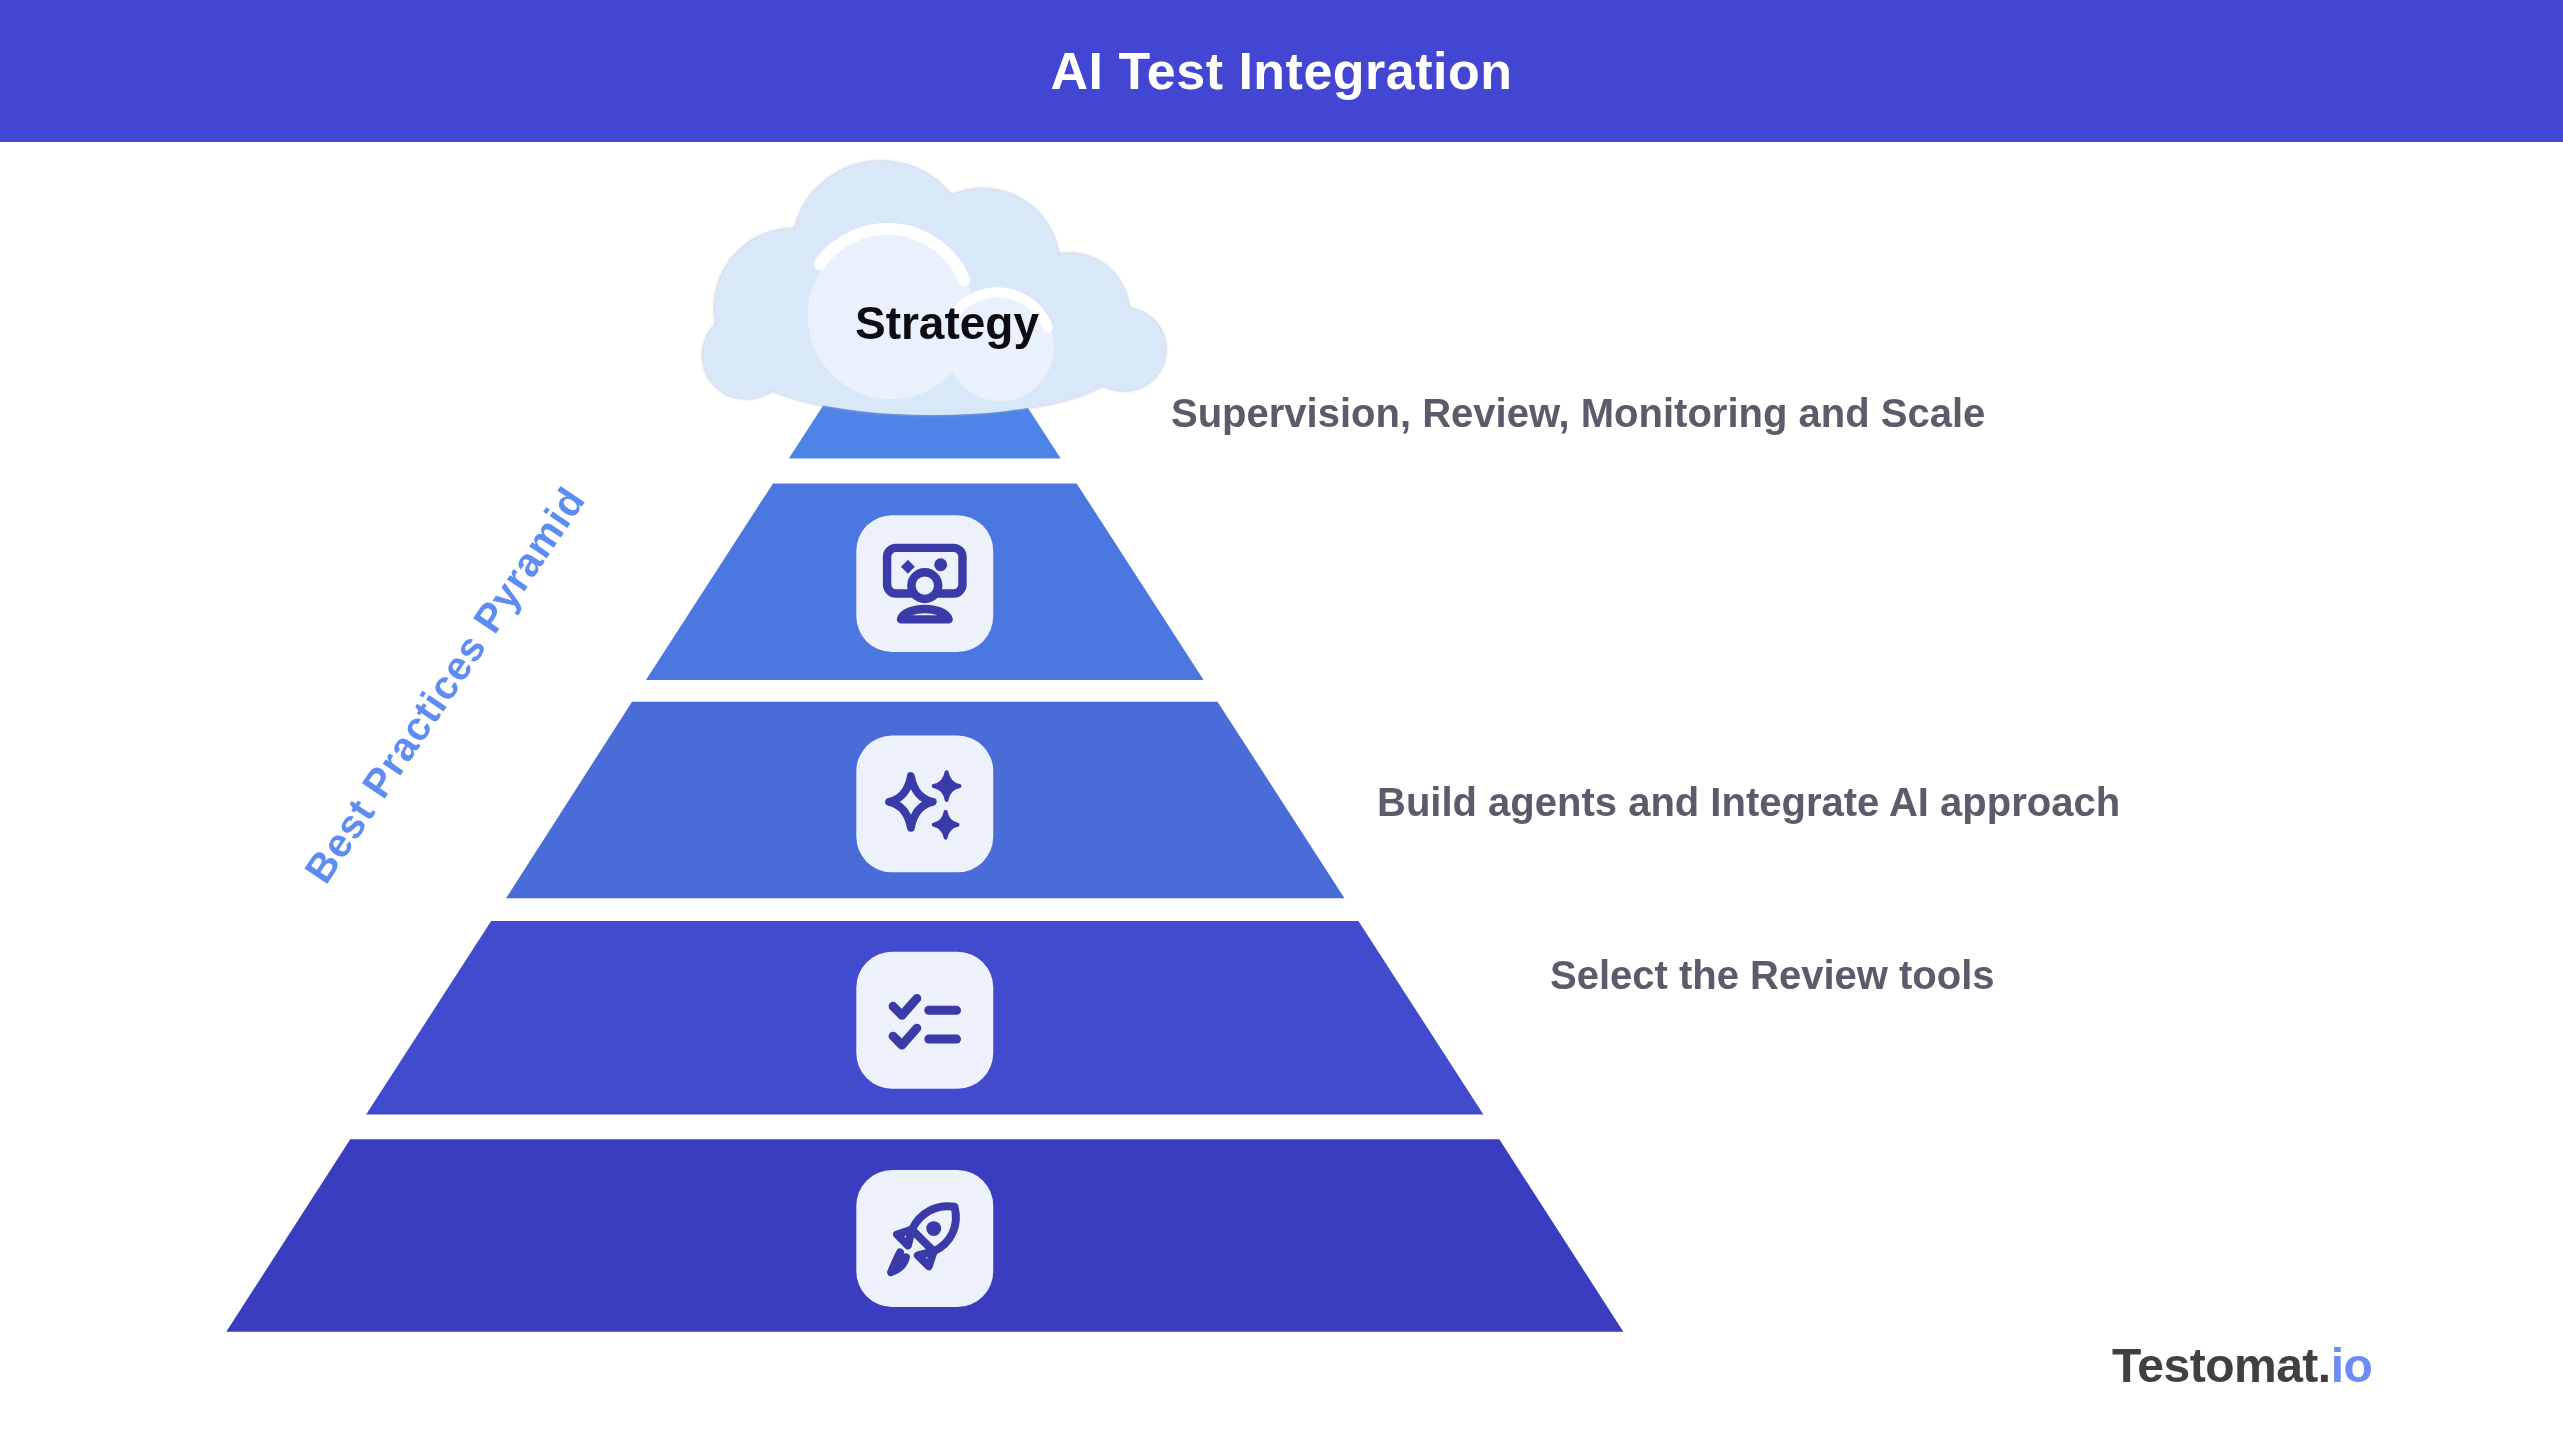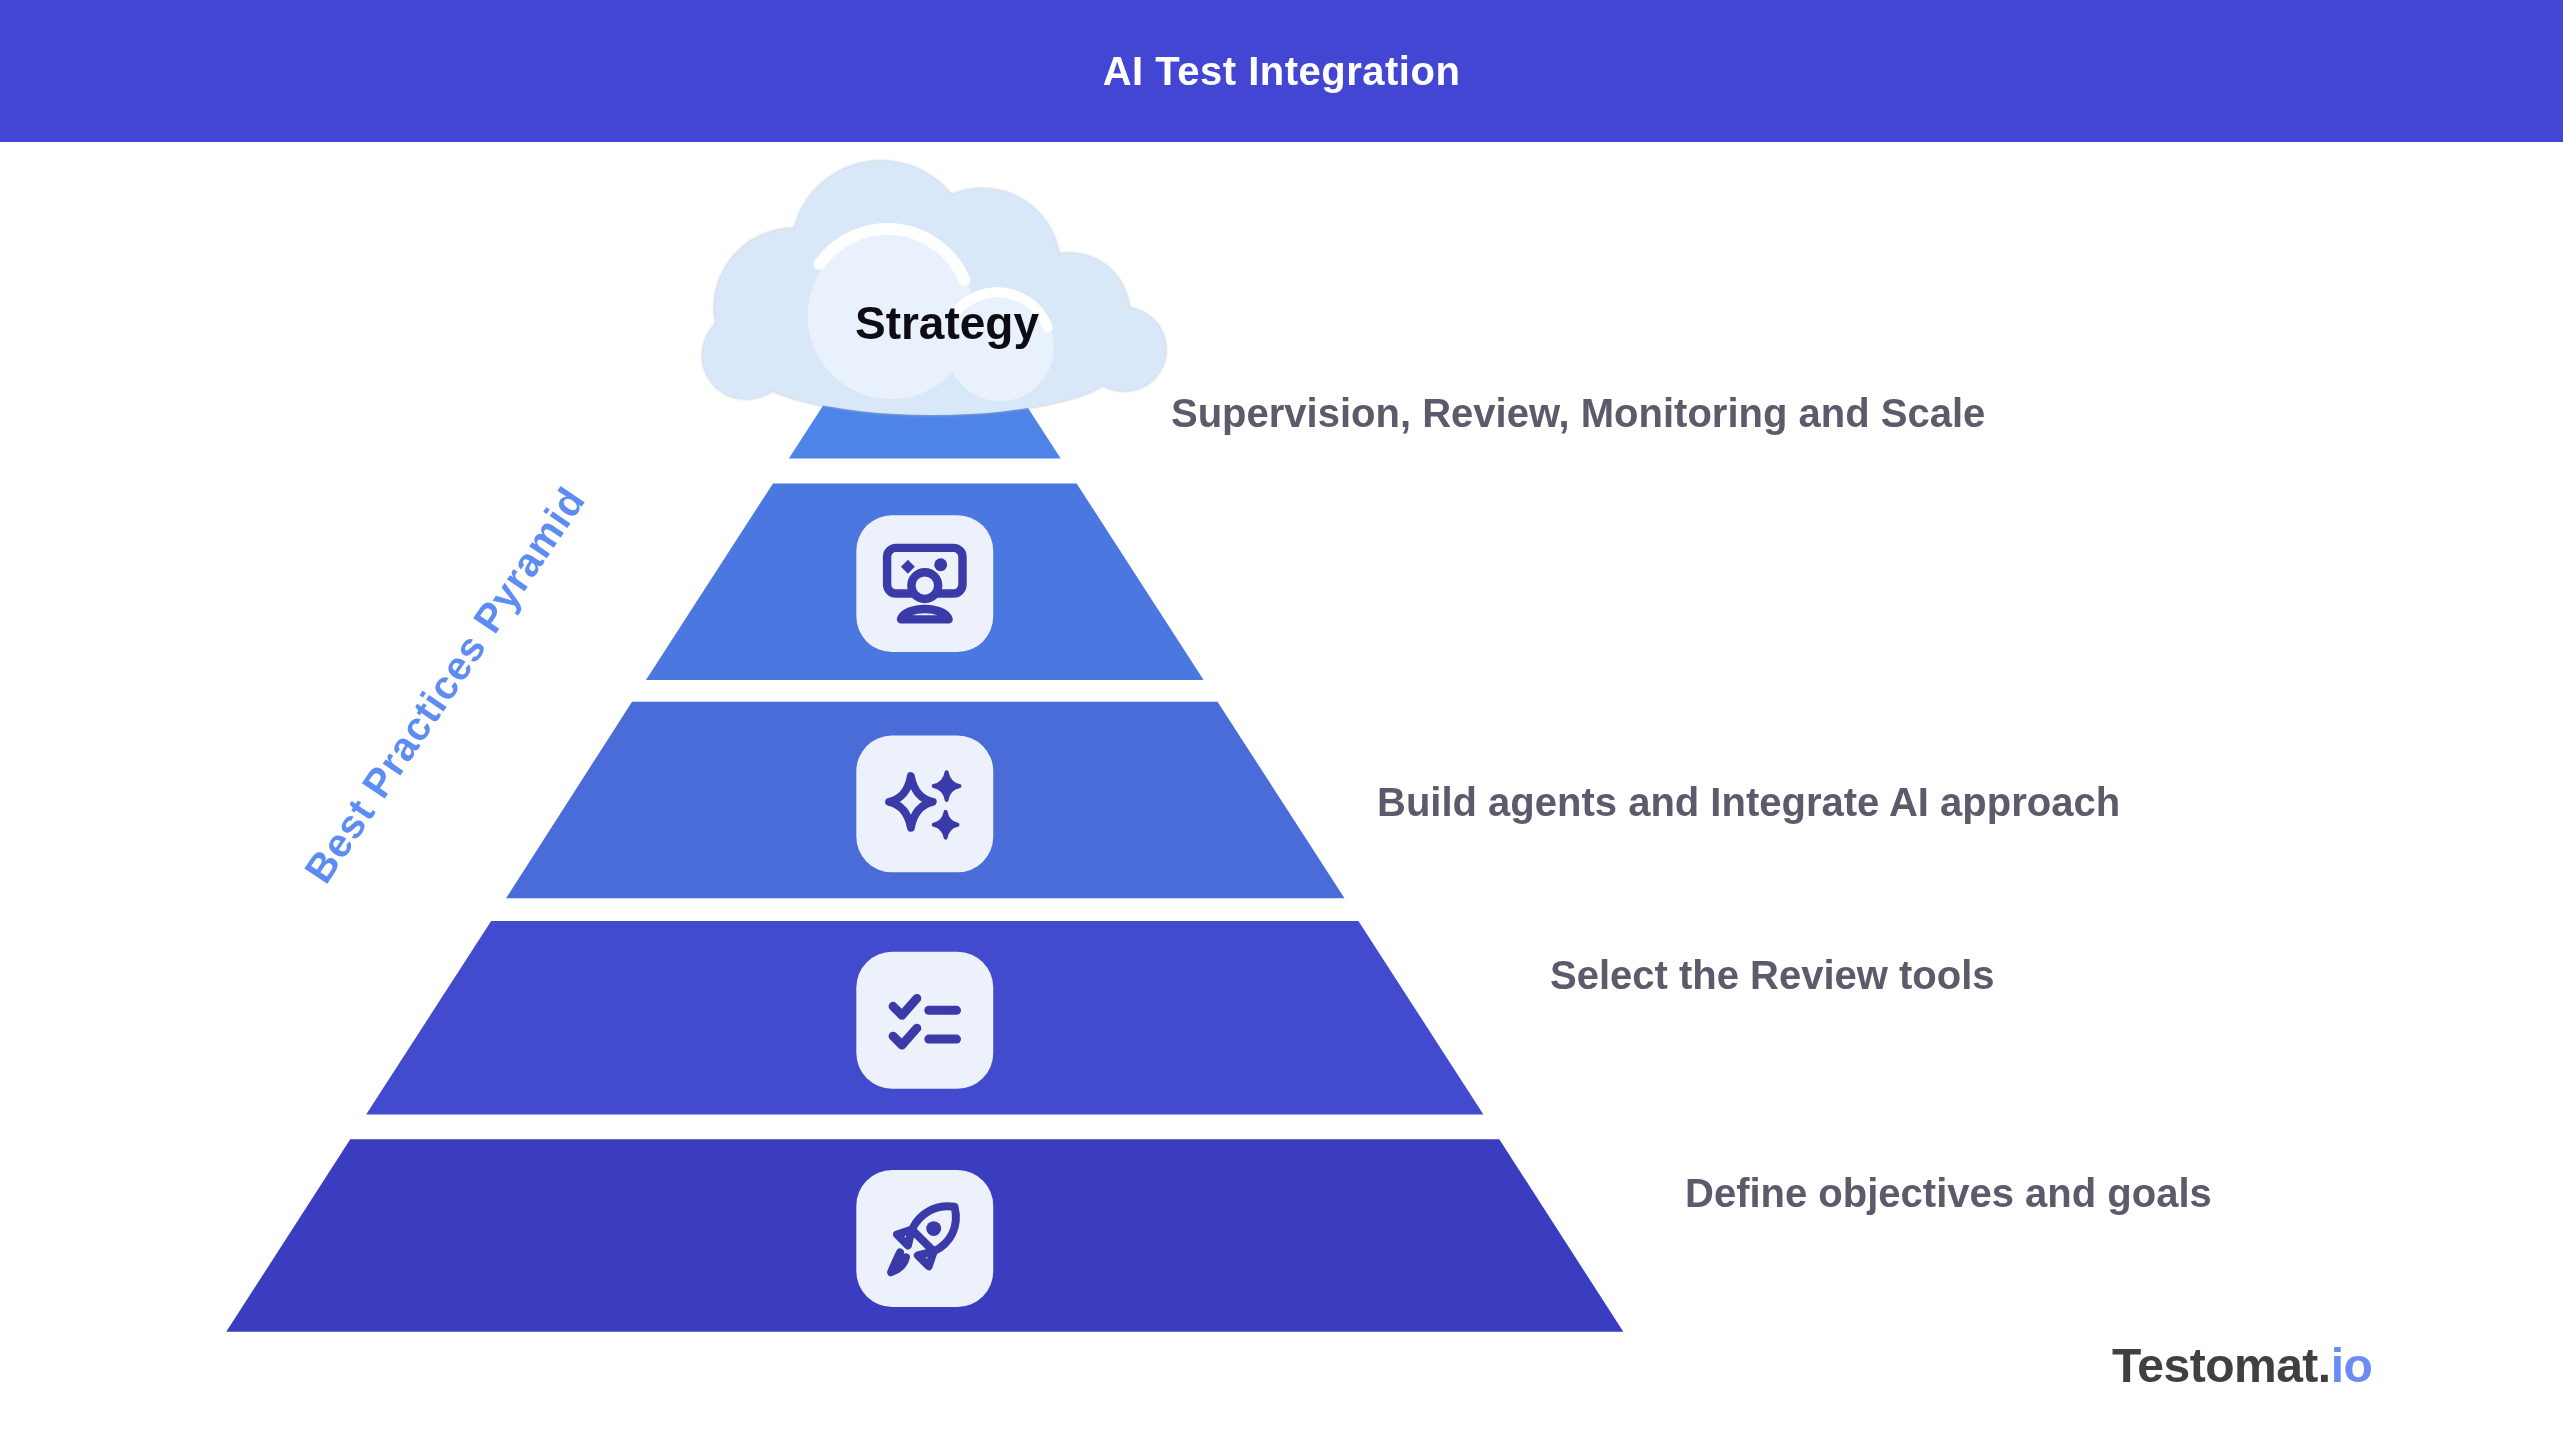--- a/index.html
+++ b/index.html
@@ -9,21 +9,21 @@
     background:#ffffff;
     font-family:"Liberation Sans","DejaVu Sans",sans-serif;
     overflow:hidden;
   }
   .header{
     position:absolute;left:0;top:0;width:2563px;height:142px;
     background:#4246d2;
     display:flex;align-items:center;justify-content:center;
   }
   .header h1{
-    margin:0;color:#ffffff;font-size:40px;font-weight:800;letter-spacing:0.5px;
+    margin:0;color:#ffffff;font-size:52px;font-weight:800;letter-spacing:0.5px;
   }
   .diagram{position:absolute;left:0;top:0;width:2563px;height:1456px;}
   .lvl-label{
     position:absolute;
     color:#5b5b6b;font-size:40px;font-weight:700;white-space:nowrap;
   }
   .strategy-label{
     position:absolute;left:947px;top:323px;transform:translate(-50%,-50%);
     color:#0c0c12;font-size:46px;font-weight:800;white-space:nowrap;
   }
@@ -109,21 +109,20 @@
       <path d="M 826 266 A 84 84 0 0 1 972 282" stroke="#ffffff" stroke-width="12" fill="none" stroke-linecap="round"></path>
       <path d="M 962 316 A 54 54 0 0 1 1056 330" stroke="#ffffff" stroke-width="10" fill="none" stroke-linecap="round"></path>
     </g>
   </svg>
 
   <div class="strategy-label">Strategy</div>
 
   <div class="lvl-label" style="left:1171px;top:343px;margin-top:48px;">Supervision, Review, Monitoring and Scale</div>
   <div class="lvl-label" style="left:1377px;top:736px;margin-top:44px;">Build agents and Integrate AI approach</div>
   <div class="lvl-label" style="left:1550px;top:953px;">Select the Review tools</div>
-  <div class="lvl-label" style="left:1685px;top:1171px;">Define objectives and goals</div>
 
   <div class="side-label">Best Practices Pyramid</div>
 
   <div class="logo">
     <span class="dark">Testomat.</span><span class="blue">io</span>
   </div>
 
 </div>
 
 

